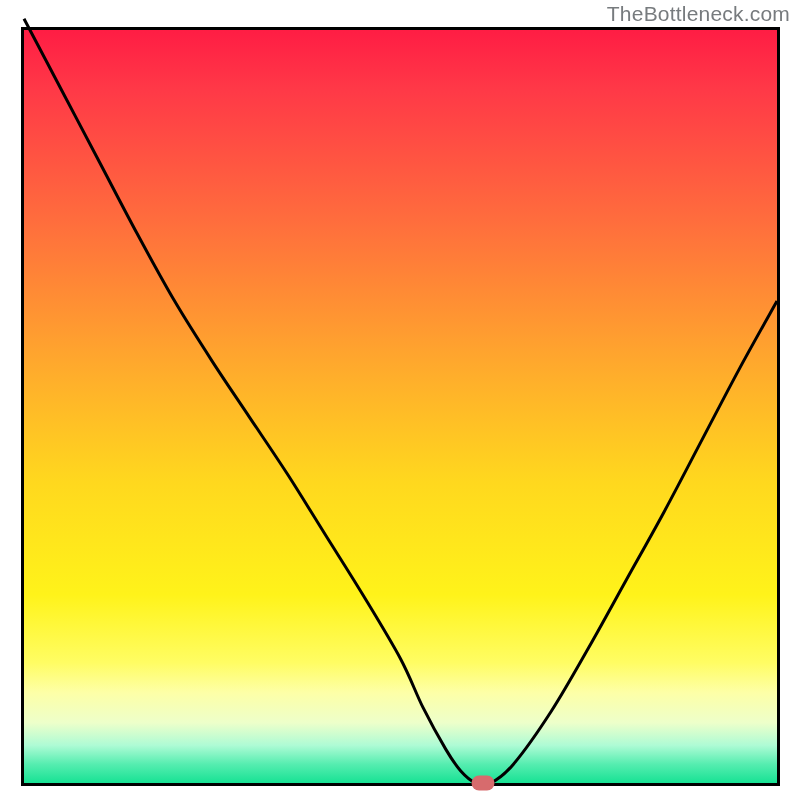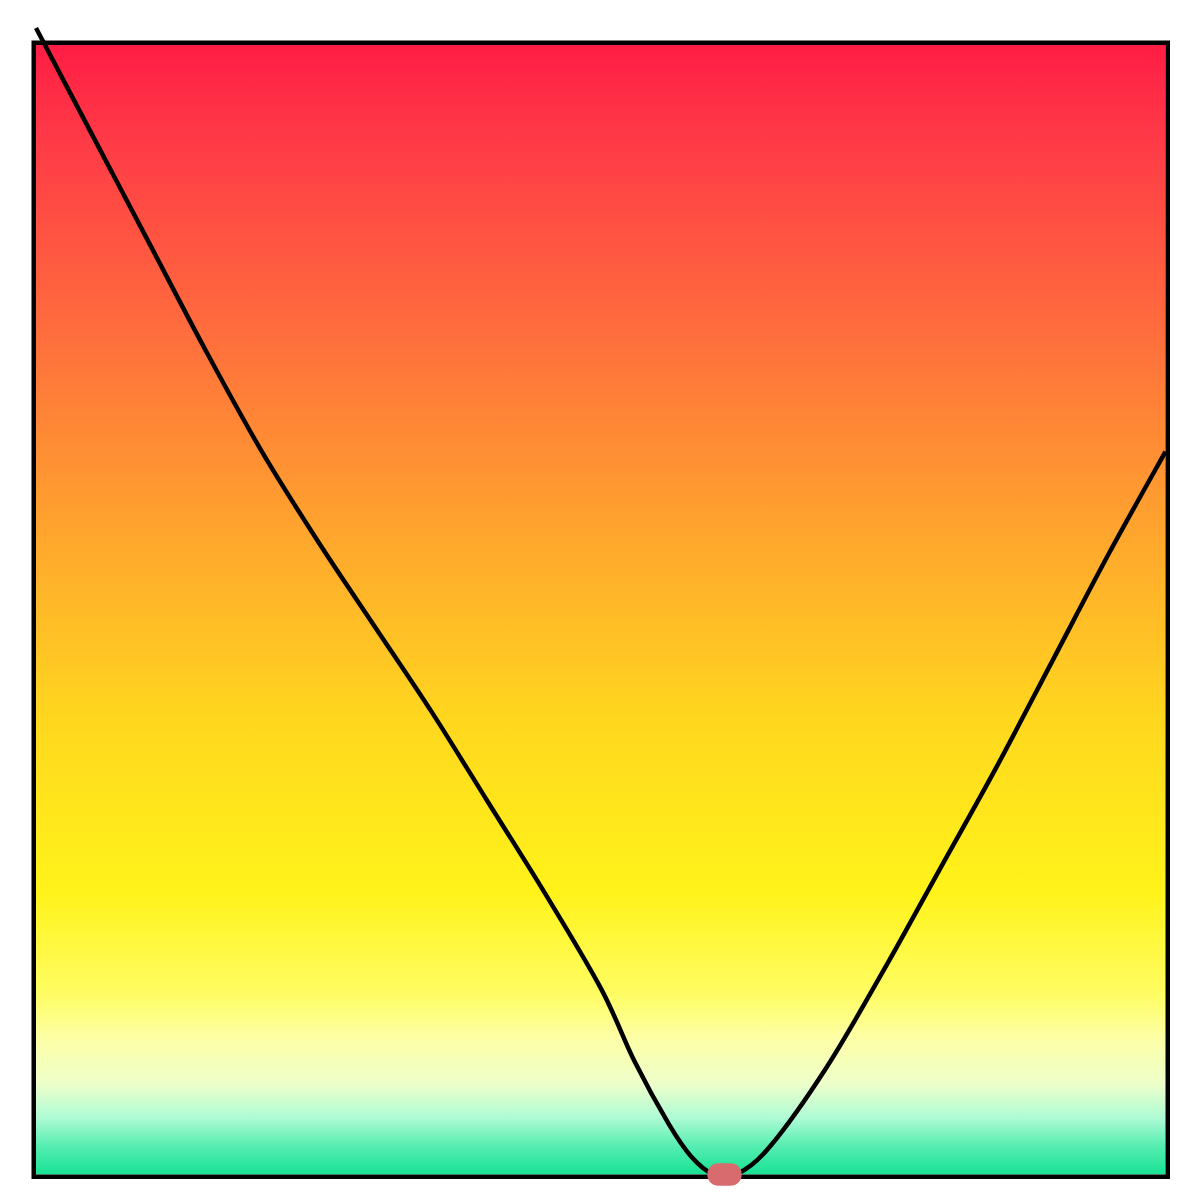--- a/index.html
+++ b/index.html
@@ -62,20 +62,21 @@
     height: 15px;
     background: #d76b6d;
     border-radius: 8px;
     transform: translate(-50%, -50%);
   }
 </style>
 </head>
 <body>
 
 <div class="container">
+  <div class="watermark">TheBottleneck.com</div>
 
   <div class="plot-area">
     <svg class="curve" viewBox="0 0 753 753" preserveAspectRatio="none">
       <path id="curve-path" d="M 0 -11.294999999999959 C 6.2749999999999995 0.627500000000035, 25.1 36.395000000000024, 37.65 60.24000000000001 C 50.199999999999996 84.085, 62.74999999999999 107.92999999999996, 75.3 131.77499999999998 C 87.85 155.61999999999998, 100.4 180.09250000000006, 112.95 203.31000000000006 C 125.5 226.52750000000006, 138.04999999999998 249.745, 150.6 271.08 C 163.15 292.41499999999996, 175.7 311.86749999999995, 188.25 331.31999999999994 C 200.8 350.7724999999999, 213.35 368.97, 225.9 387.795 C 238.45000000000002 406.62, 251 424.81750000000005, 263.55 444.27000000000004 C 276.1 463.7225, 288.65 484.43, 301.2 504.51 C 313.75 524.59, 326.3 544.0425, 338.85 564.75 C 351.40000000000003 585.4575, 366.46 609.93, 376.5 628.755 C 386.54 647.58, 391.56 662.6400000000001, 399.09000000000003 677.7 C 406.62000000000006 692.76, 415.4050000000001 708.573, 421.68000000000006 719.115 C 427.95500000000004 729.657, 431.71999999999997 735.3045, 436.73999999999995 740.952 C 441.75999999999993 746.5995, 446.78 750.992, 451.8 753 C 456.82000000000005 755.008, 460.58500000000004 756.1375, 466.86 753 C 473.135 749.8625, 479.40999999999997 746.0975, 489.45 734.175 C 499.49 722.2524999999999, 514.5500000000001 700.9175, 527.1 681.465 C 539.65 662.0125, 552.2 639.4225, 564.75 617.46 C 577.3 595.4975000000001, 589.85 572.2800000000001, 602.4 549.69 C 614.9499999999999 527.1, 627.5 505.13750000000005, 640.05 481.92 C 652.5999999999999 458.7025, 665.1500000000001 434.23, 677.7 410.385 C 690.25 386.53999999999996, 702.8000000000001 362.0675, 715.35 338.84999999999997 C 727.9 315.63249999999994, 746.725 282.375, 753 271.08" fill="none" stroke="#000000" stroke-width="3"></path>
     </svg>
     <div class="marker" id="marker" style="left: 459.33px; top: 753px; background: rgb(215, 107, 109);"></div>
   </div>
 </div>
 
 </body></html>

